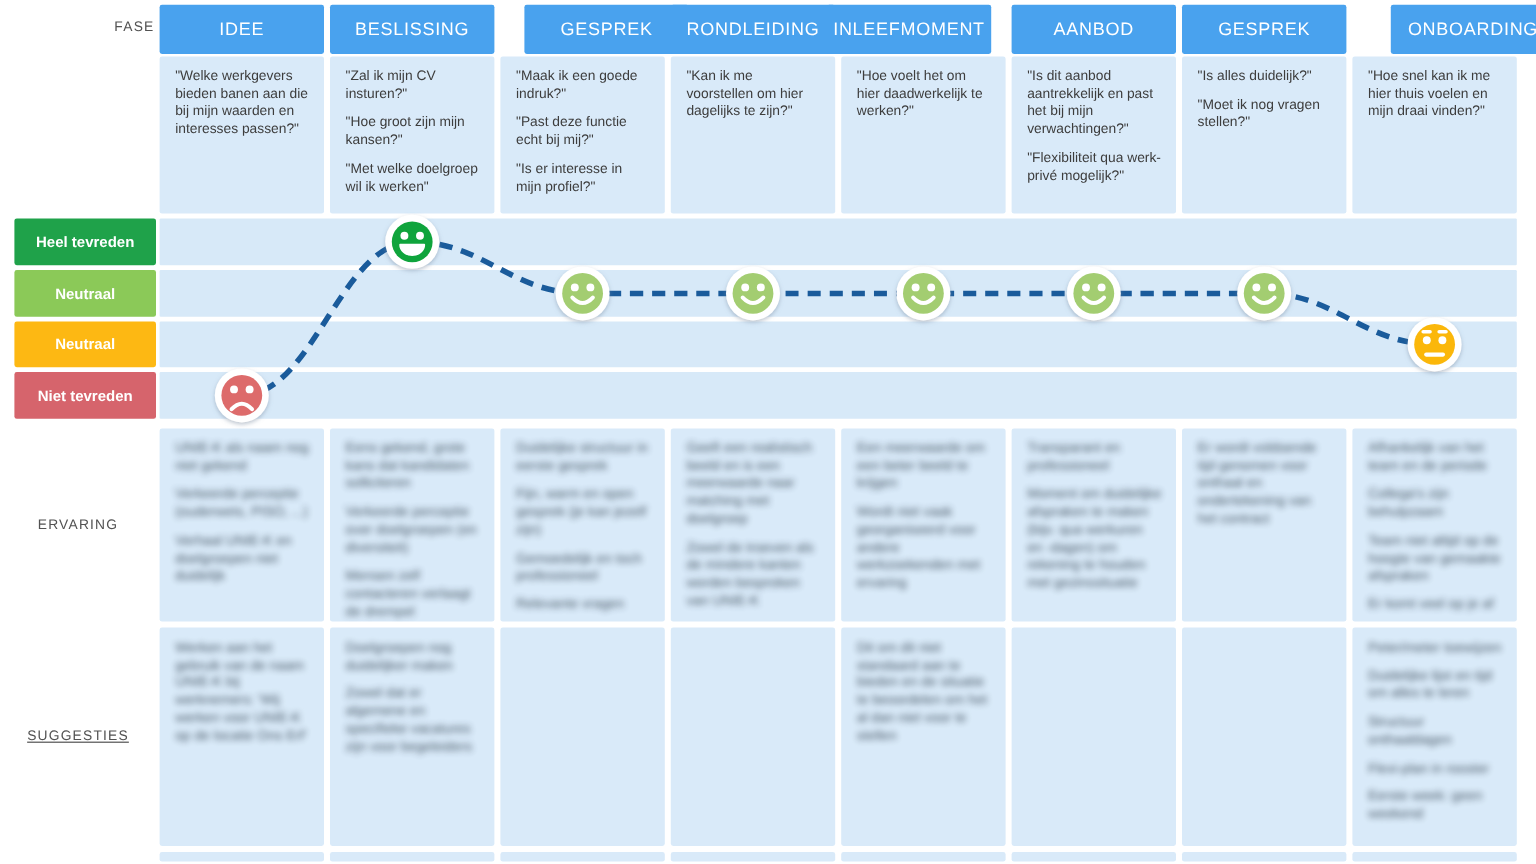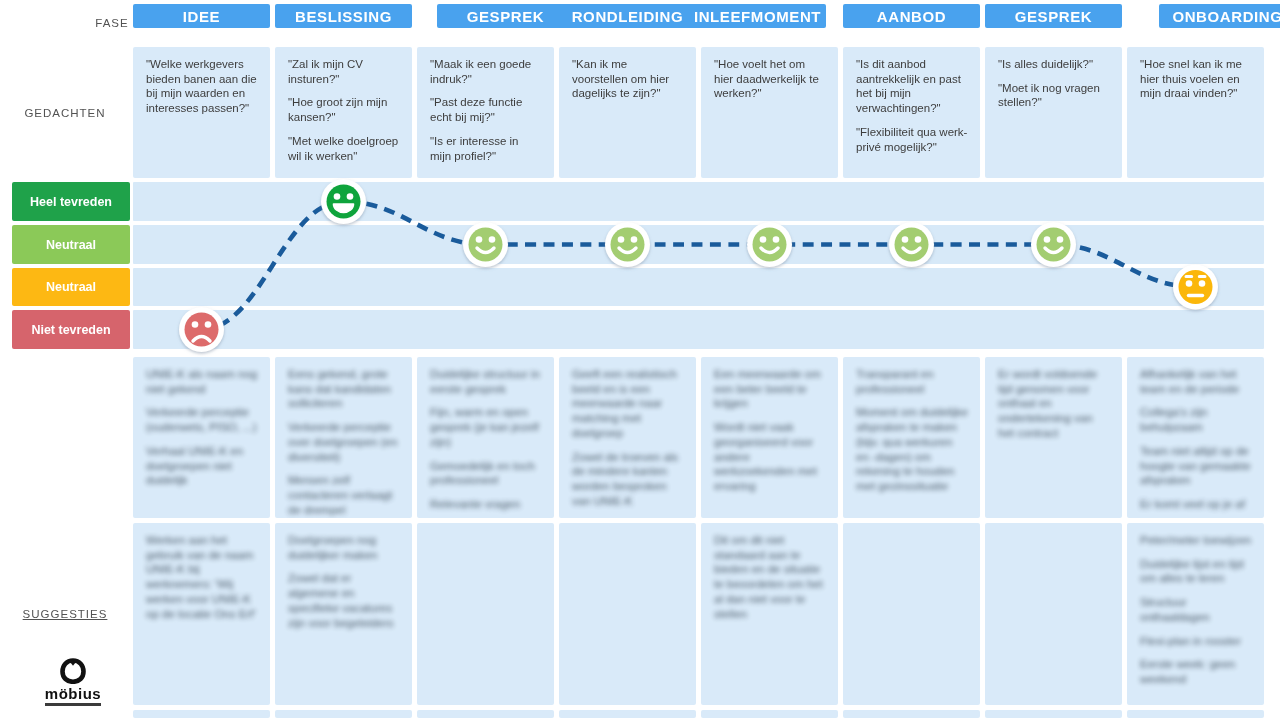--- a/index.html
+++ b/index.html
@@ -1,38 +1,38 @@
 <!DOCTYPE html>
 <html><head>
 <meta charset="utf-8">
 <style>
   html,body{margin:0;padding:0;background:#fff;}
   .canvas{position:relative;width:1280px;height:720px;background:#fff;overflow:hidden;
           font-family:"Liberation Sans",sans-serif;}
   .rowlabel{position:absolute;left:0;width:130px;display:flex;align-items:center;justify-content:center;
             color:#525252;font-size:11.5px;letter-spacing:1px;text-align:center;}
-  .tab{position:absolute;height:24px;border-radius:2px;display:flex;align-items:center;justify-content:center;
-       color:#fff;font-weight:bold;font-size:15px;letter-spacing:.6px;}
+  .tab{position:absolute;height:41px;border-radius:2px;display:flex;align-items:center;justify-content:center;
+       color:#fff;font-weight:normal;font-size:15px;letter-spacing:.6px;}
   .cell{position:absolute;border-radius:2px;box-sizing:border-box;padding:10px 12px 6px 13px;overflow:hidden;}
   .cell p{margin:0 0 9px 0;font-size:11.5px;line-height:1.28;color:#3d3d3d;}
   .cell.blurred p{filter:blur(2.8px);color:#41505e;opacity:.92;}
   .band{position:absolute;left:133px;width:1131px;border-radius:1px;}
   .legend{position:absolute;left:12px;width:118px;border-radius:2px;display:flex;align-items:center;justify-content:center;
           color:#fff;font-weight:bold;font-size:12.5px;}
   .overlay{position:absolute;left:0;top:0;pointer-events:none;}
   .logo{position:absolute;left:34px;top:658px;width:78px;display:flex;flex-direction:column;align-items:center;}
   .logo .brand{font-weight:bold;font-size:15px;color:#111;letter-spacing:.5px;line-height:1;margin-top:2px;}
   .logo .tagline-bar{width:56px;height:3px;background:#1a1a1a;filter:blur(.7px);margin-top:2px;opacity:.85;}
 </style>
 </head>
 <body>
 
 <div class="canvas">
   <div class="rowlabel" style="top:4px;height:38px;padding-left:47px;">FASE</div>
-  <div class="rowlabel" style="top:47px;height:131px;">GEDACHTEN</div>
+  <div class="rowlabel" style="top:357px;height:161px;">ERVARING</div>
   <div class="rowlabel" style="top:523px;height:182px;text-decoration:underline;">SUGGESTIES</div>
 
   <div id="bands">
       <div class="band" style="top: 182px; height: 39px; background: rgb(215, 233, 248);"></div>
       <div class="band" style="top: 225px; height: 39px; background: rgb(215, 233, 248);"></div>
       <div class="band" style="top: 268px; height: 38px; background: rgb(215, 233, 248);"></div>
       <div class="band" style="top: 310px; height: 39px; background: rgb(215, 233, 248);"></div>
     </div>
   <div id="legend">
       <div class="legend" style="top: 182px; height: 39px; background: rgb(31, 162, 74);">Heel tevreden</div>
@@ -206,21 +206,13 @@
       <g transform="translate(1195.5,287)">
         <circle r="22.5" fill="#fff" filter="url(#fshadow)"></circle>
         <circle r="17" fill="#FBB70A"></circle>
         <circle cx="-6.5" cy="-3.5" r="3.3" fill="#fff"></circle>
         <circle cx="6.5" cy="-3.5" r="3.3" fill="#fff"></circle>
         <path d="M-9.5,-10.5 L-3.8,-10.5 M3.8,-10.5 L9.5,-10.5" stroke="#fff" stroke-width="3" stroke-linecap="round"></path>
         <path d="M-7,8.5 L7,8.5" stroke="#fff" stroke-width="3.4" stroke-linecap="round"></path>
       </g>
     </svg>
 
-  <div class="logo">
-    <svg width="26" height="26" viewBox="-13 -13 26 26">
-      <path d="M0,-10.5 C6.5,-10.5 10.5,-5.5 10.5,0.5 C10.5,6.8 6,10.8 0,10.8 C-6,10.8 -10.5,6.8 -10.5,0.5 C-10.5,-5.5 -6.5,-10.5 0,-10.5 Z" fill="none" stroke="#111" stroke-width="4.6"></path>
-      <path d="M-4.5,-11 L0,-5.2 L4.5,-11 Z" fill="#111"></path>
-    </svg>
-    <div class="brand">möbius</div>
-    <div class="tagline-bar"></div>
-  </div>
 </div>
 
 </body></html>

